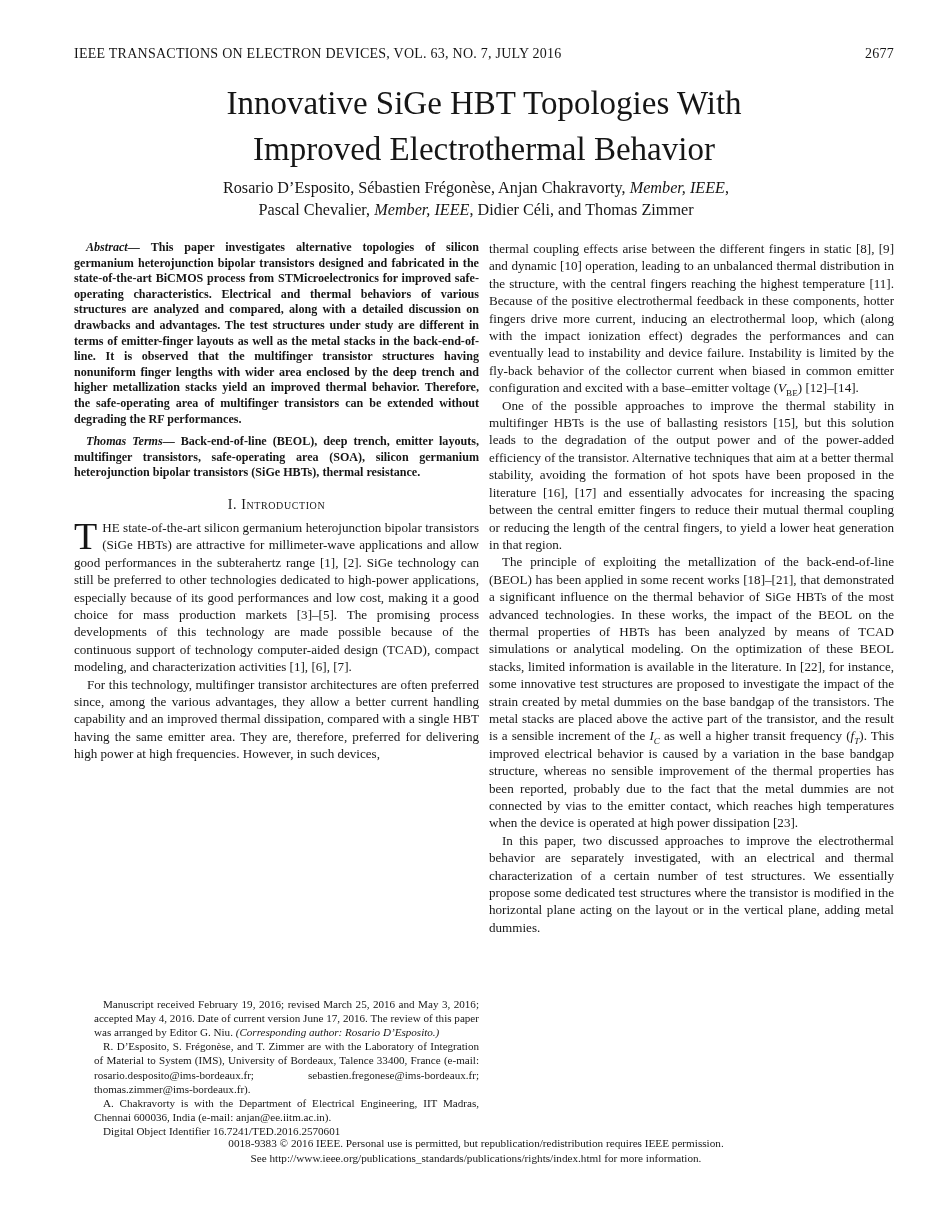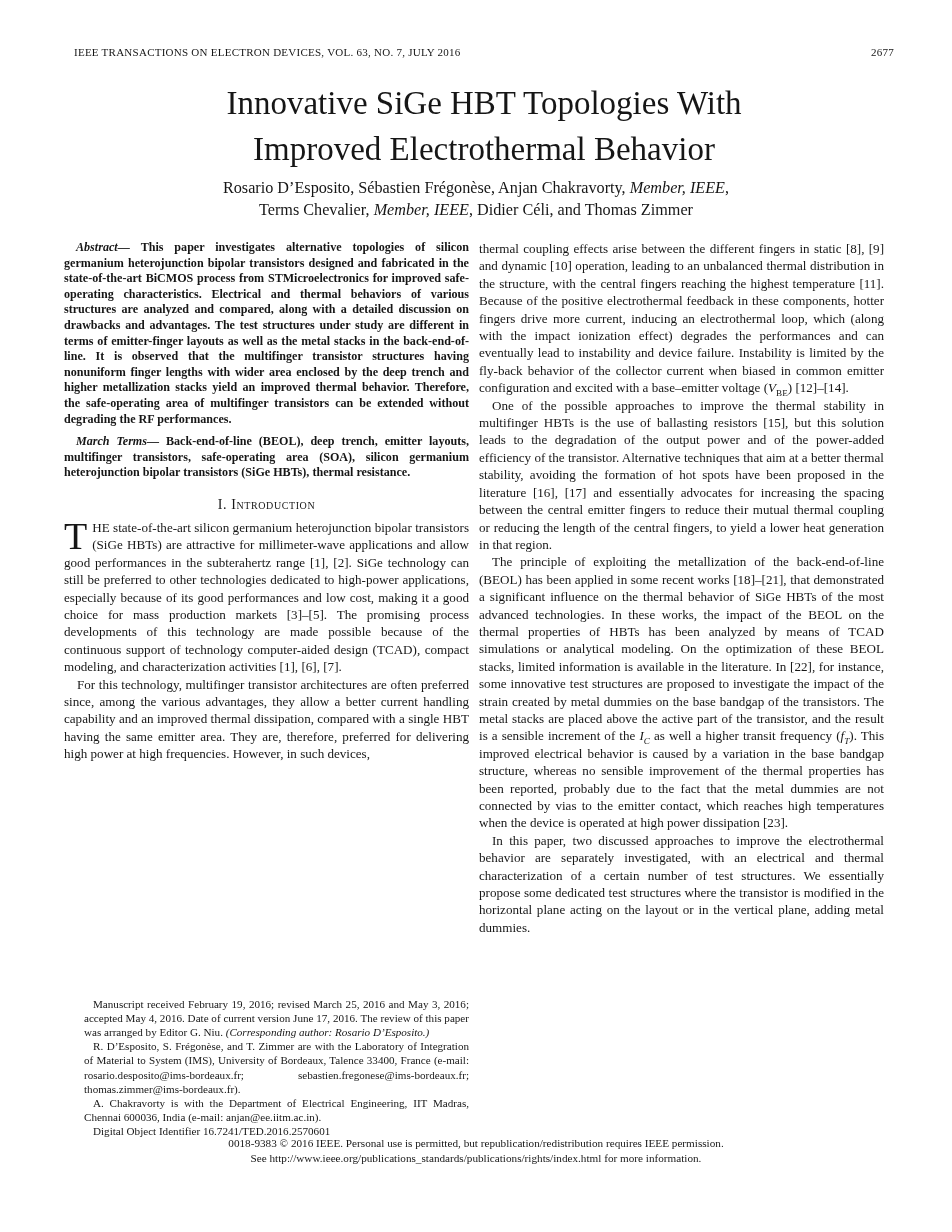--- a/index.html
+++ b/index.html
@@ -1,24 +1,24 @@
 <!DOCTYPE html>
 <html><head>
 <meta charset="utf-8">
 <style>
   html,body{margin:0;padding:0;background:#e8e8e8;}
   .page{position:relative;width:952px;height:1232px;margin:0 auto;background:#ffffff;
         color:#161616;font-family:"Liberation Serif","DejaVu Serif",serif;overflow:hidden;}
   .running-head{position:absolute;top:46px;left:74px;width:820px;display:flex;
-        justify-content:space-between;font-size:11px;letter-spacing:0.25px;}
+        justify-content:space-between;font-size:14px;letter-spacing:0.25px;}
   .paper-title{position:absolute;top:80px;left:8px;width:100%;text-align:center;
         font-size:33px;font-weight:400;line-height:1.4;margin:0;}
   .authors{position:absolute;top:177px;left:0;width:100%;text-align:center;
         font-size:16.2px;line-height:1.38;}
-  .columns{position:absolute;top:240px;left:64px;width:820px;height:898px;
+  .columns{position:absolute;top:240px;left:74px;width:820px;height:898px;
         display:flex;gap:10px;}
   .col{width:405px;}
   .col-left{display:flex;flex-direction:column;}
   .col-left-main{flex:1 1 auto;min-height:0;overflow:hidden;}
   .col-right{overflow:hidden;}
   .abstract{font-size:12.1px;line-height:15.6px;font-weight:700;text-align:justify;
         margin:0 0 7px 0;text-indent:12px;}
   .abstract .lead{font-style:italic;}
   .section-heading{font-size:14px;font-weight:400;font-variant:small-caps;
         text-align:center;margin:16px 0 6px 0;letter-spacing:0.6px;}
@@ -43,32 +43,32 @@
     <span>2677</span>
   </div>
 
   <h1 class="paper-title">
     <span>Innovative SiGe HBT Topologies With</span><br>
     <span>Improved Electrothermal Behavior</span>
   </h1>
 
   <div class="authors">
     <div><span>Rosario D’Esposito, Sébastien Frégonèse, Anjan Chakravorty, </span><span class="it">Member, IEEE</span><span>,</span></div>
-    <div><span>Terms Chevalier, </span><span class="it">Member, IEEE</span><span>, Didier Céli, and Thomas Zimmer</span></div>
+    <div><span>Pascal Chevalier, </span><span class="it">Member, IEEE</span><span>, Didier Céli, and Thomas Zimmer</span></div>
   </div>
 
   <div class="columns">
 
     <div class="col col-left">
       <div class="col-left-main">
         <p class="abstract">
           <span class="lead">Abstract— </span><span>This paper investigates alternative topologies of silicon germanium heterojunction bipolar transistors designed and fabricated in the state-of-the-art BiCMOS process from STMicroelectronics for improved safe-operating characteristics. Electrical and thermal behaviors of various structures are analyzed and compared, along with a detailed discussion on drawbacks and advantages. The test structures under study are different in terms of emitter-finger layouts as well as the metal stacks in the back-end-of-line. It is observed that the multifinger transistor structures having nonuniform finger lengths with wider area enclosed by the deep trench and higher metallization stacks yield an improved thermal behavior. Therefore, the safe-operating area of multifinger transistors can be extended without degrading the RF performances.</span>
         </p>
         <p class="abstract">
-          <span class="lead">March Terms— </span><span>Back-end-of-line (BEOL), deep trench, emitter layouts, multifinger transistors, safe-operating area (SOA), silicon germanium heterojunction bipolar transistors (SiGe HBTs), thermal resistance.</span>
+          <span class="lead">Thomas Terms— </span><span>Back-end-of-line (BEOL), deep trench, emitter layouts, multifinger transistors, safe-operating area (SOA), silicon germanium heterojunction bipolar transistors (SiGe HBTs), thermal resistance.</span>
         </p>
         <h2 class="section-heading">I. Introduction</h2>
         <p class="body-p">
           <span class="dropcap">T</span><span>HE state-of-the-art silicon germanium heterojunction bipolar transistors (SiGe HBTs) are attractive for millimeter-wave applications and allow good performances in the subterahertz range [1], [2]. SiGe technology can still be preferred to other technologies dedicated to high-power applications, especially because of its good performances and low cost, making it a good choice for mass production markets [3]–[5]. The promising process developments of this technology are made possible because of the continuous support of technology computer-aided design (TCAD), compact modeling, and characterization activities [1], [6], [7].</span>
         </p>
         <p class="body-p indent">For this technology, multifinger transistor architectures are often preferred since, among the various advantages, they allow a better current handling capability and an improved thermal dissipation, compared with a single HBT having the same emitter area. They are, therefore, preferred for delivering high power at high frequencies. However, in such devices,</p>
       </div>
       <div class="footnote">
         <p><span>Manuscript received February 19, 2016; revised March 25, 2016 and May 3, 2016; accepted May 4, 2016. Date of current version June 17, 2016. The review of this paper was arranged by Editor G. Niu. </span><span class="it">(Corresponding author: Rosario D’Esposito.)</span></p>
         <p>R. D’Esposito, S. Frégonèse, and T. Zimmer are with the Laboratory of Integration of Material to System (IMS), University of Bordeaux, Talence 33400, France (e-mail: rosario.desposito@ims-bordeaux.fr; sebastien.fregonese@ims-bordeaux.fr; thomas.zimmer@ims-bordeaux.fr).</p>

